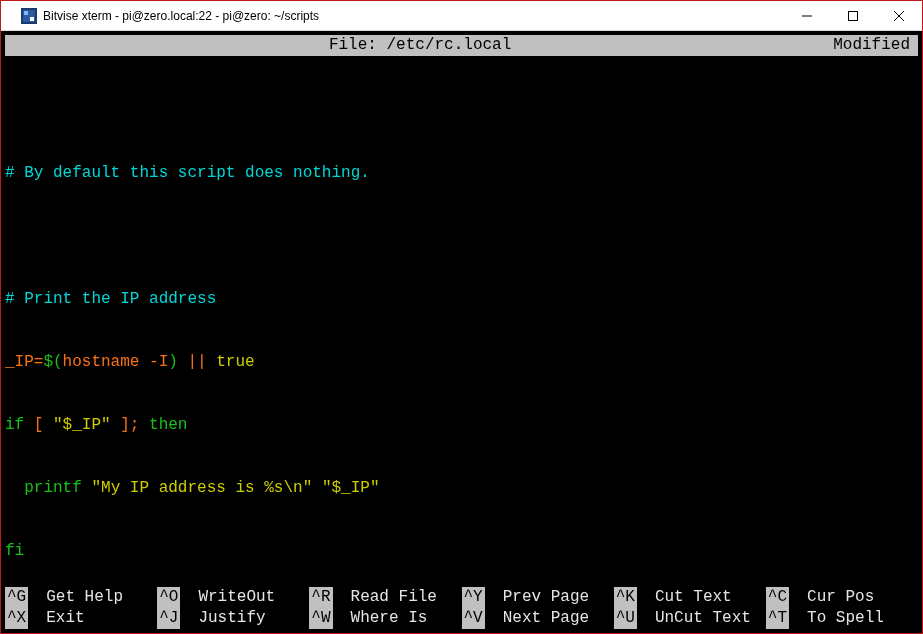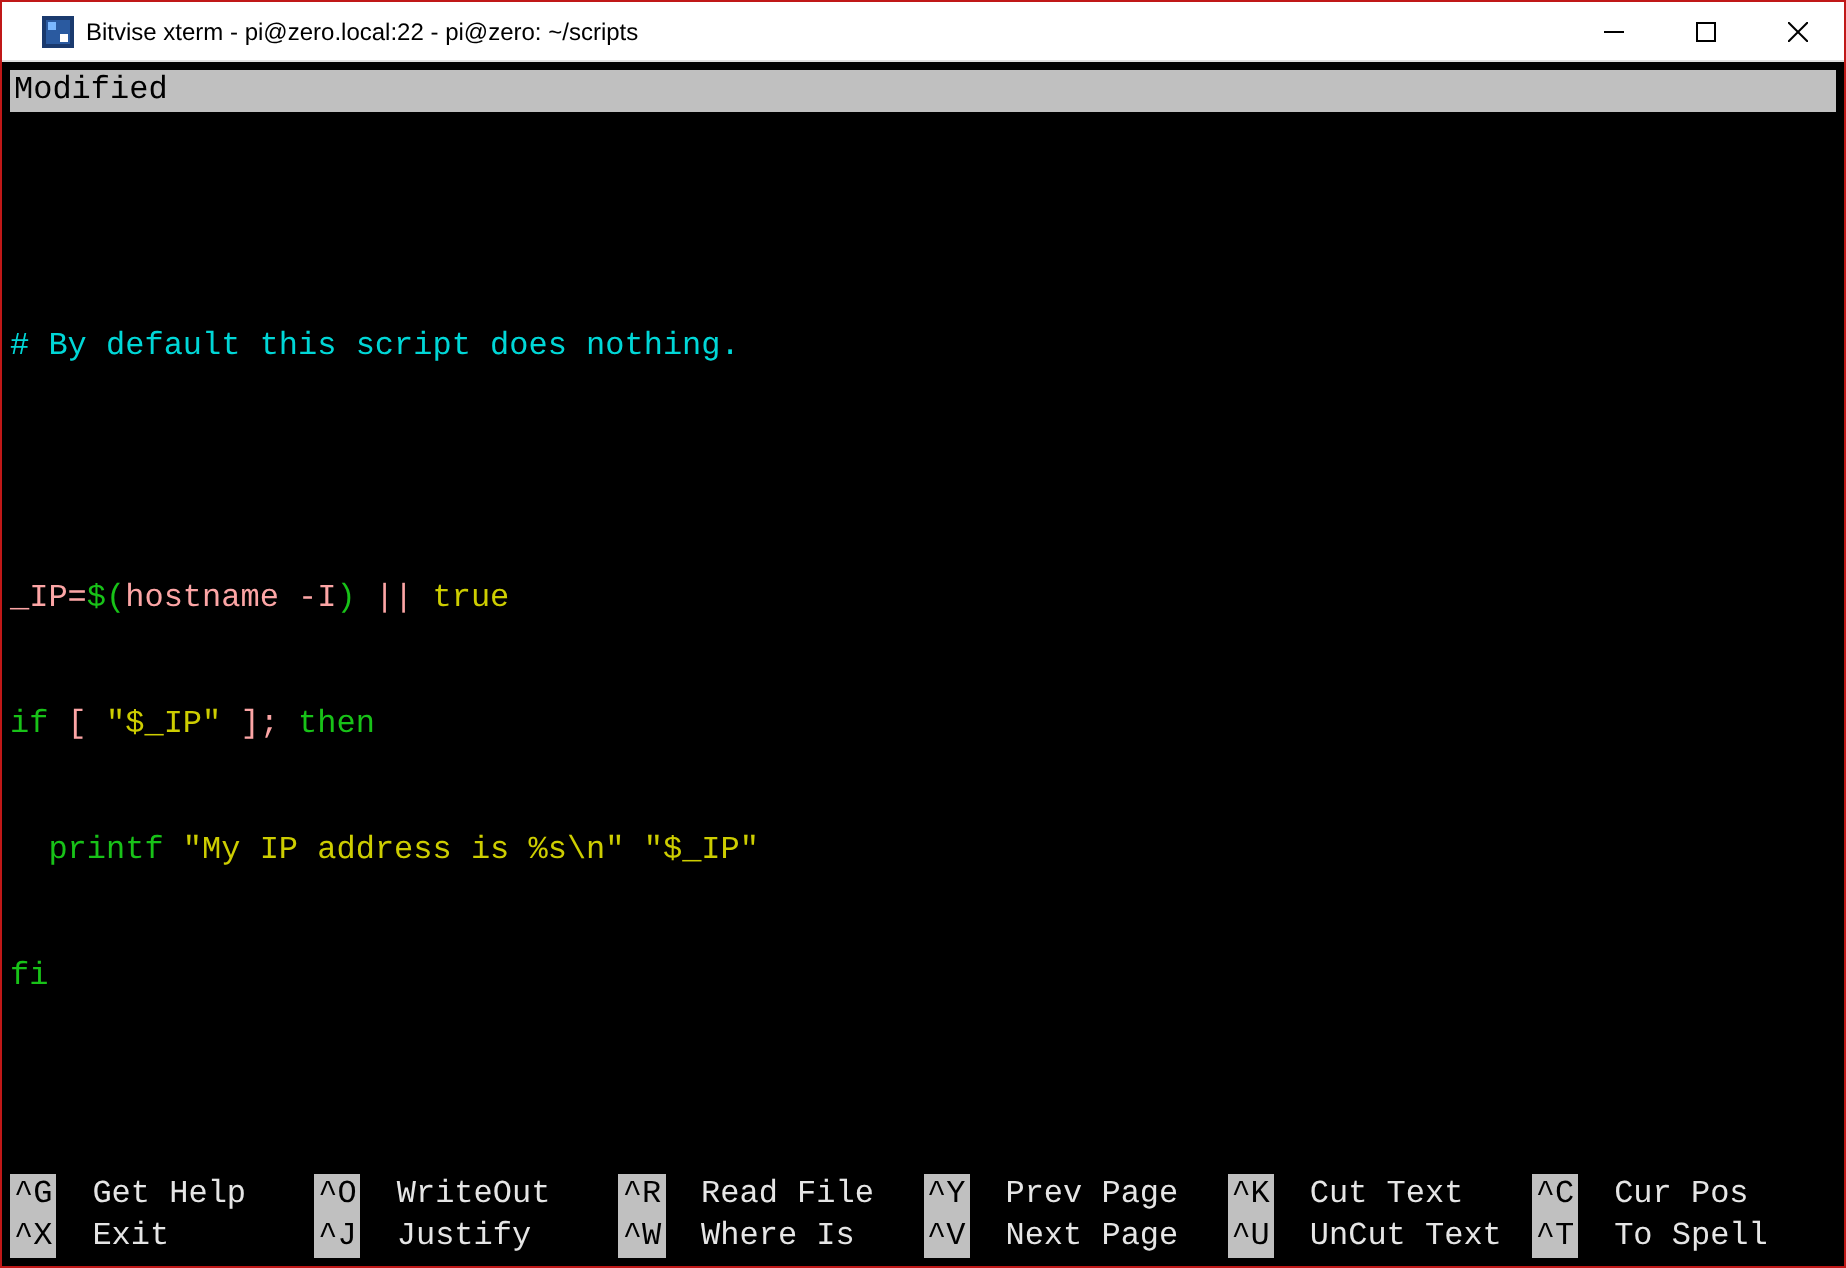--- a/index.html
+++ b/index.html
@@ -59,21 +59,21 @@
   .status-right { flex: 0 0 auto; padding-right: 6px; white-space: pre; }
   .editor-area {
     padding: 0 4px;
     color: #c0c0c0;
     white-space: pre;
   }
   .editor-area .line { height: 21px; }
   .c-cyan { color: #00d7d7; }
   .c-green { color: #18c218; }
   .c-yellow { color: #cdcd00; }
-  .c-white { color: #fca5a5; }
+  .c-white { color: #f97316; }
   .shortcut-bar {
     position: absolute;
     bottom: 4px; left: 4px; right: 4px;
     color: #e5e5e5;
   }
   .shortcut-row {
     display: flex;
     height: 21px;
   }
   .shortcut-cell {
@@ -123,27 +123,29 @@
           <line x1="0" y1="0" x2="10" y2="10" stroke="#000" stroke-width="1"></line>
           <line x1="10" y1="0" x2="0" y2="10" stroke="#000" stroke-width="1"></line>
         </svg>
     </div>
   </div>
 </div>
 
 <div class="terminal">
 
   <div class="status-bar">
+    <span class="status-center">File: /etc/rc.local</span>
     <span class="status-right">Modified</span>
   </div>
 
   <div class="editor-area">
     <div class="line"></div>
     <div class="line c-cyan"># By default this script does nothing.</div>
     <div class="line"></div>
+    <div class="line c-cyan"># Print the IP address</div>
     <div class="line"><span class="c-white">_IP=</span><span class="c-green">$(</span><span class="c-white">hostname -I</span><span class="c-green">)</span><span class="c-white"> || </span><span class="c-yellow">true</span></div>
     <div class="line"><span class="c-green">if</span><span class="c-white"> [ </span><span class="c-yellow">"$_IP"</span><span class="c-white"> ]; </span><span class="c-green">then</span></div>
     <div class="line"><span>  </span><span class="c-green">printf</span><span> </span><span class="c-yellow">"My IP address is %s\n"</span><span> </span><span class="c-yellow">"$_IP"</span></div>
     <div class="line c-green">fi</div>
     <div class="line"></div>
     
     
     
     
     

